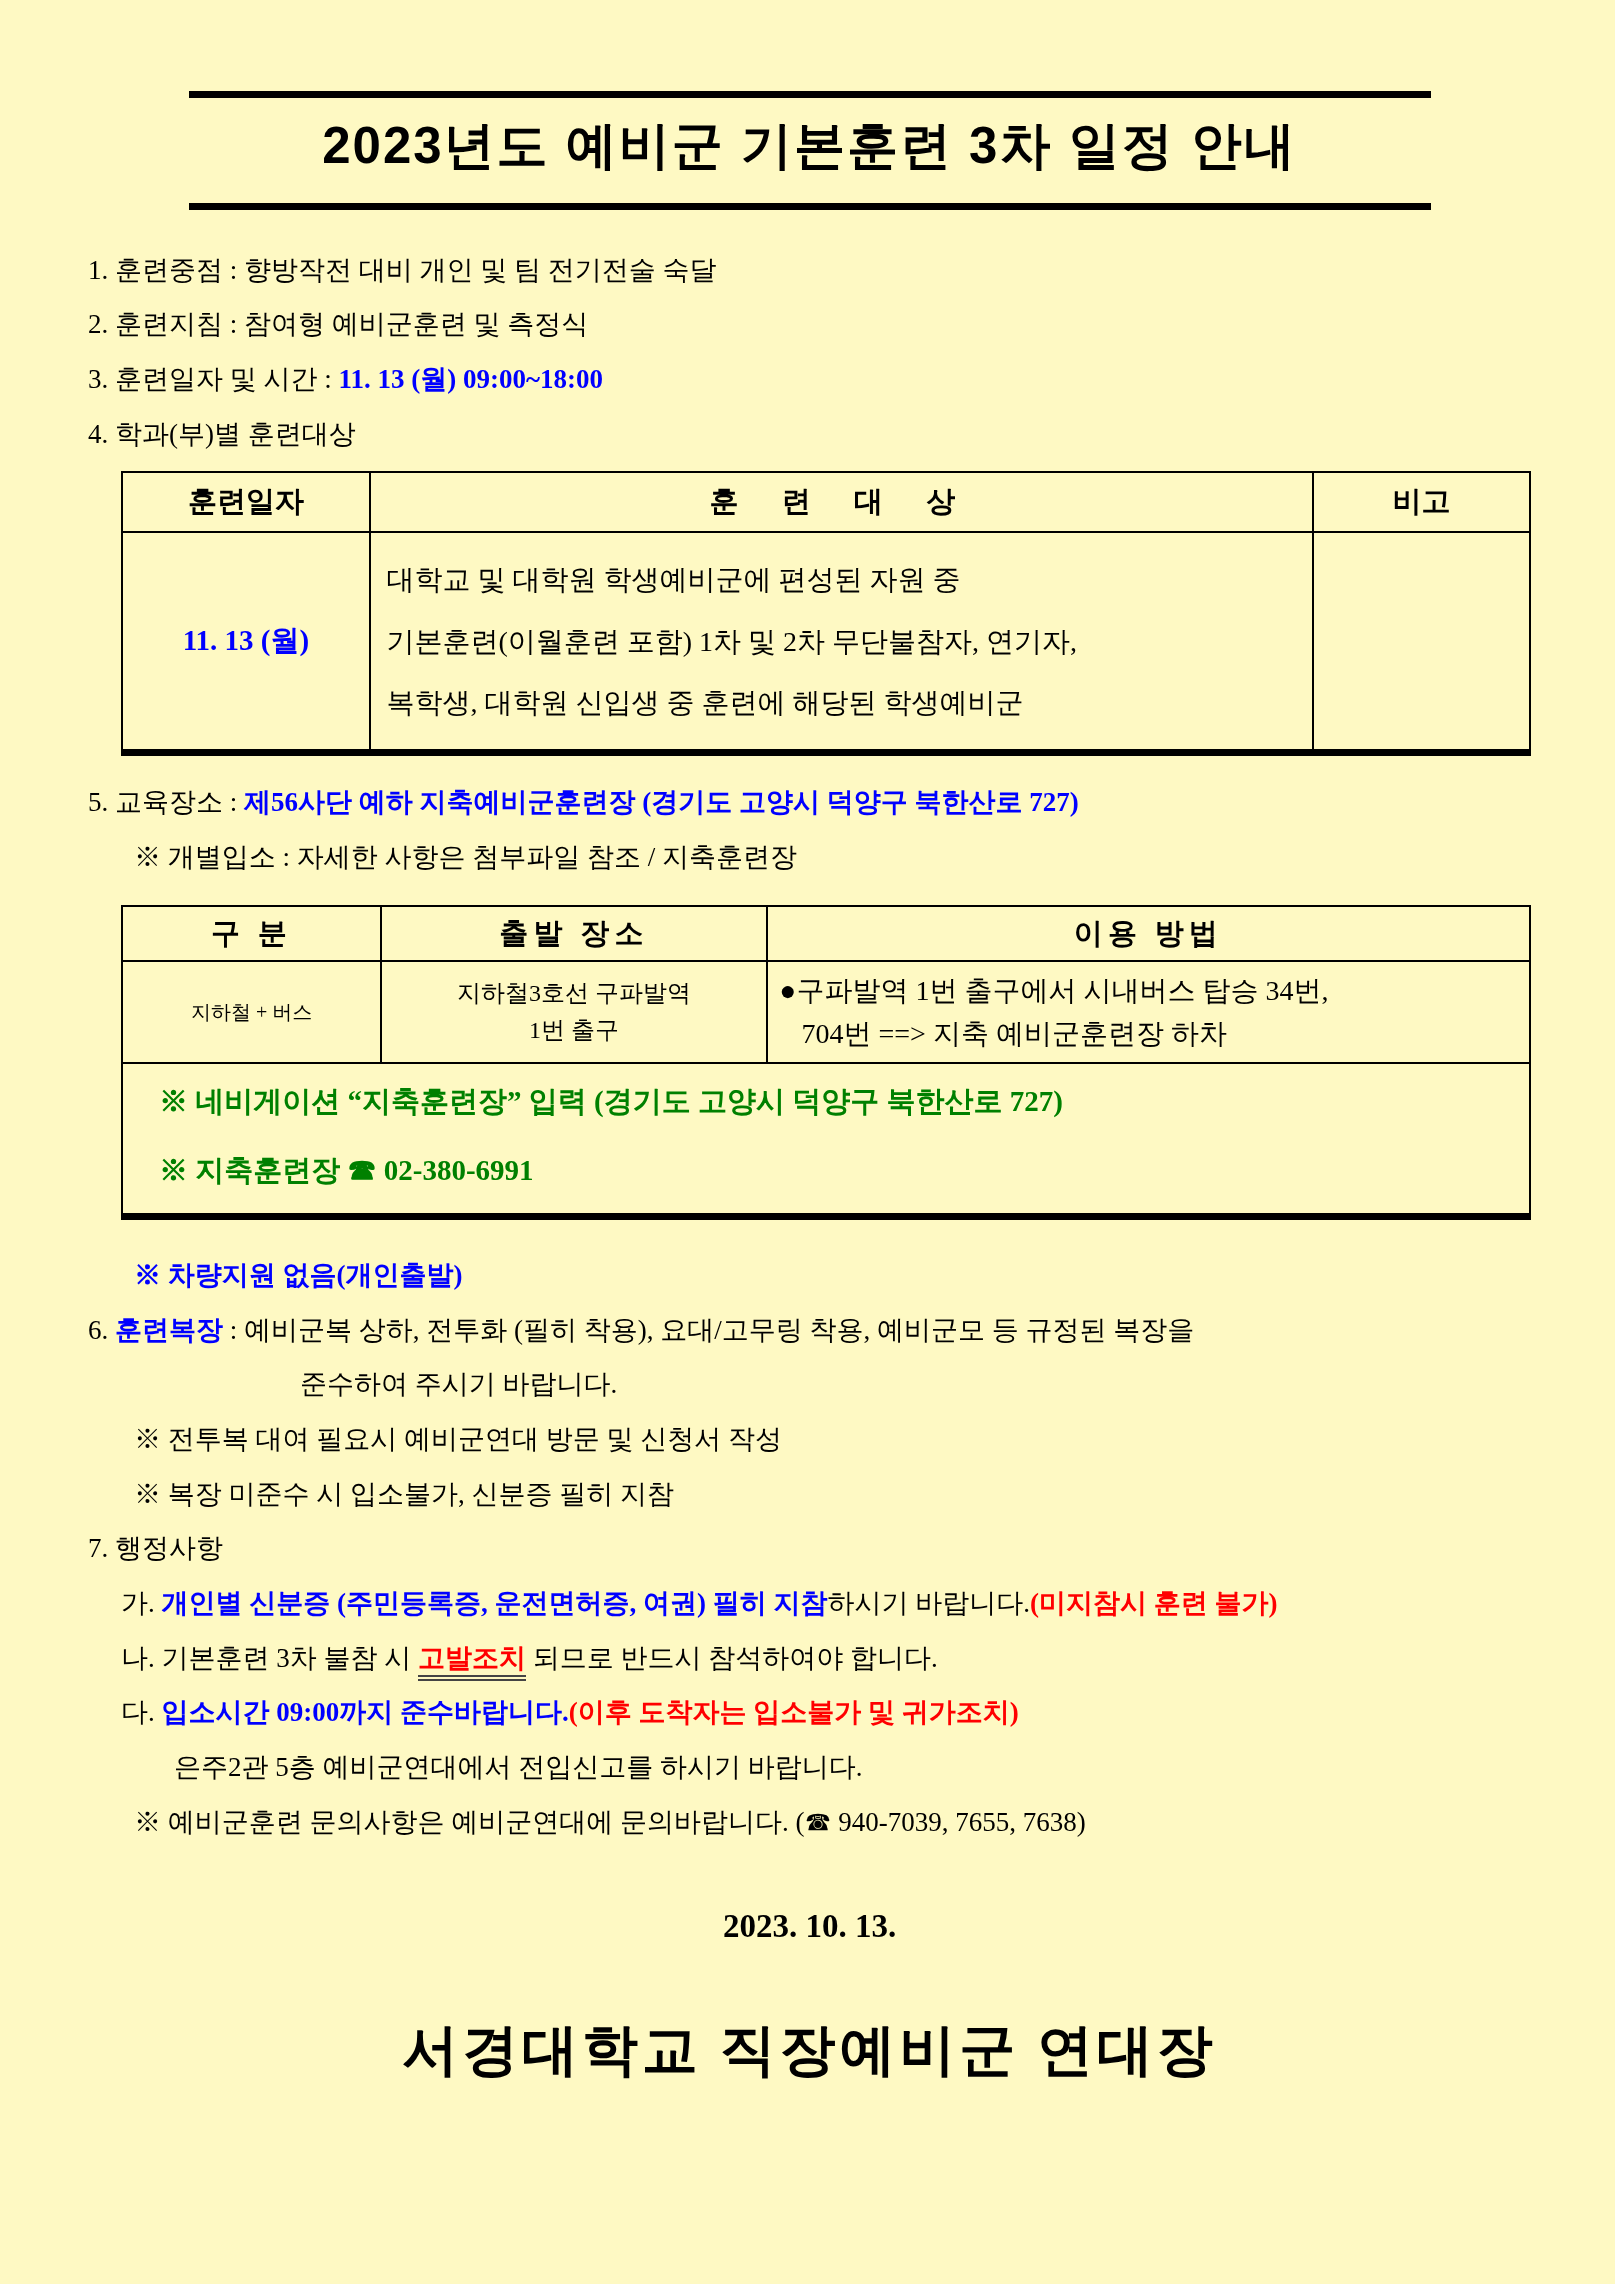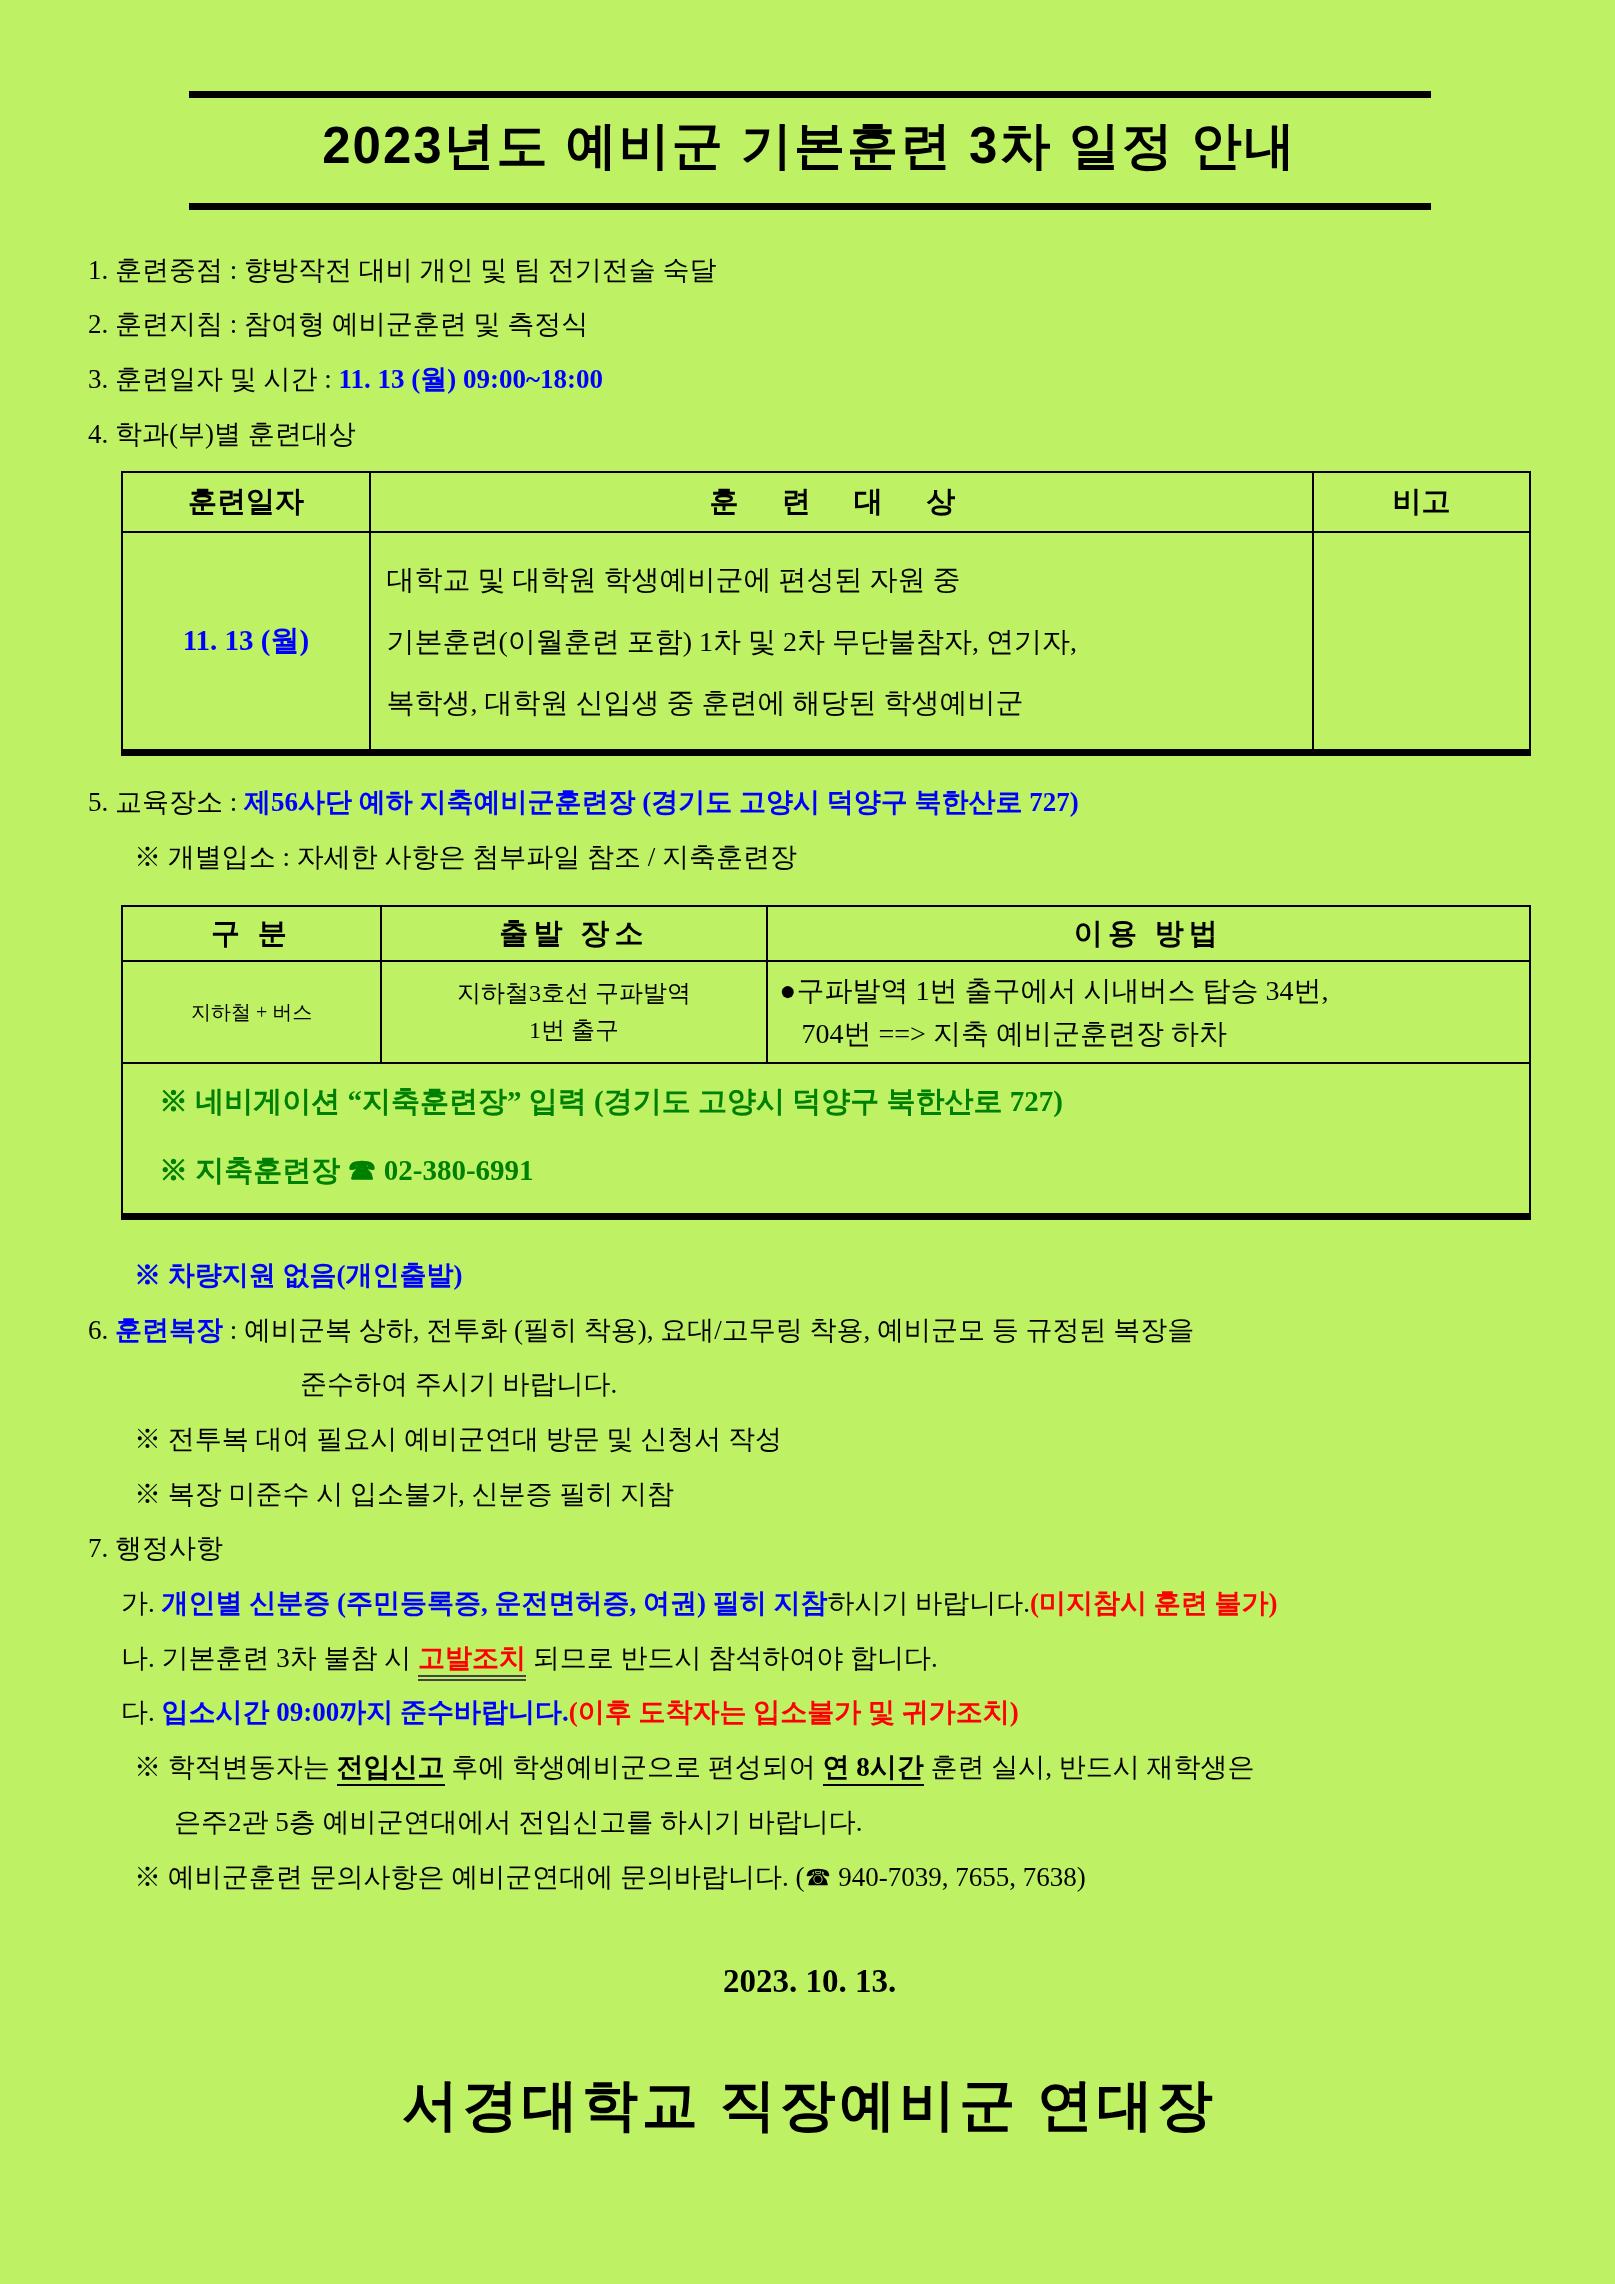--- a/index.html
+++ b/index.html
@@ -1,20 +1,20 @@
 <!DOCTYPE html>
 <html lang="ko" style="font-size:10.4px"><head>
 <meta charset="utf-8">
 <style>
   html, body { margin: 0; padding: 0; background: #ffffff; }
   .page {
     position: relative;
     width: 1616px;
     height: 2284px;
-    background: #bef264;
+    background: #fef9c3;
     color: #000000;
     font-family: "Liberation Serif", serif;
     box-sizing: border-box;
     padding: 91px 85px 0 88px;
     overflow: hidden;
   }
 
   
   .title-block {
     width: 1242px;
@@ -232,21 +232,20 @@
   <p class="line indent-note"><span>※ 복장 미준수 시 입소불가, 신분증 필히 지참</span></p>
 
   <p class="line"><span>7. 행정사항</span></p>
 
   <p class="line indent-sub"><span>가. </span><span class="blue">개인별 신분증 (주민등록증, 운전면허증, 여권) 필히 지참</span><span>하시기 바랍니다.</span><span class="red">(미지참시 훈련 불가)</span></p>
 
   <p class="line indent-sub"><span>나. </span><span>기본훈련 3차 불참 시 </span><span class="red red-underline">고발조치</span><span> 되므로 반드시 참석하여야 합니다.</span></p>
 
   <p class="line indent-sub"><span>다. </span><span class="blue">입소시간 09:00까지 준수바랍니다.</span><span class="red">(이후 도착자는 입소불가 및 귀가조치)</span></p>
 
-  <p class="line indent-note"><span>※ 학적변동자는 </span><span class="u-bold">전입신고</span><span> 후에 학생예비군으로 편성되어 </span><span class="u-bold">연 8시간</span><span> 훈련 실시, 반드시 재학생은</span></p>
 
   <p class="line indent-note2"><span>은주2관 5층 예비군연대에서 전입신고를 하시기 바랍니다.</span></p>
 
   <p class="line indent-note"><span>※ 예비군훈련 문의사항은 예비군연대에 문의바랍니다. (☎ 940-7039, 7655, 7638)</span></p>
 
   <p class="doc-date">2023. 10. 13.</p>
 
   <p class="signature">서경대학교 직장예비군 연대장</p>
 
 </div>

